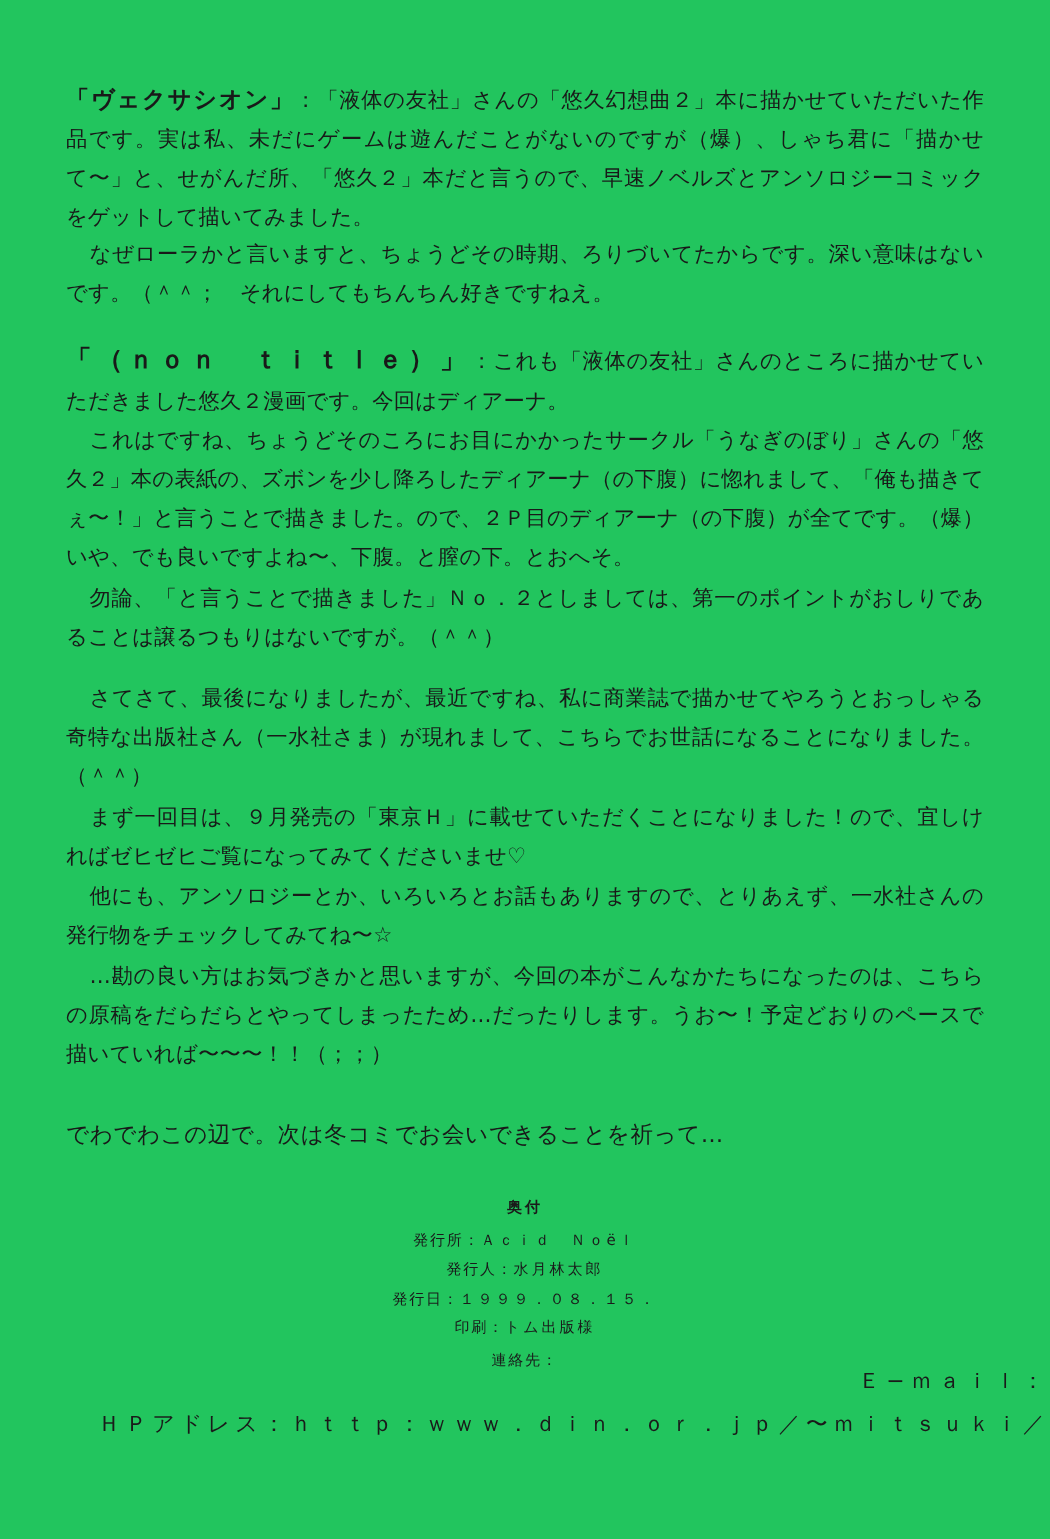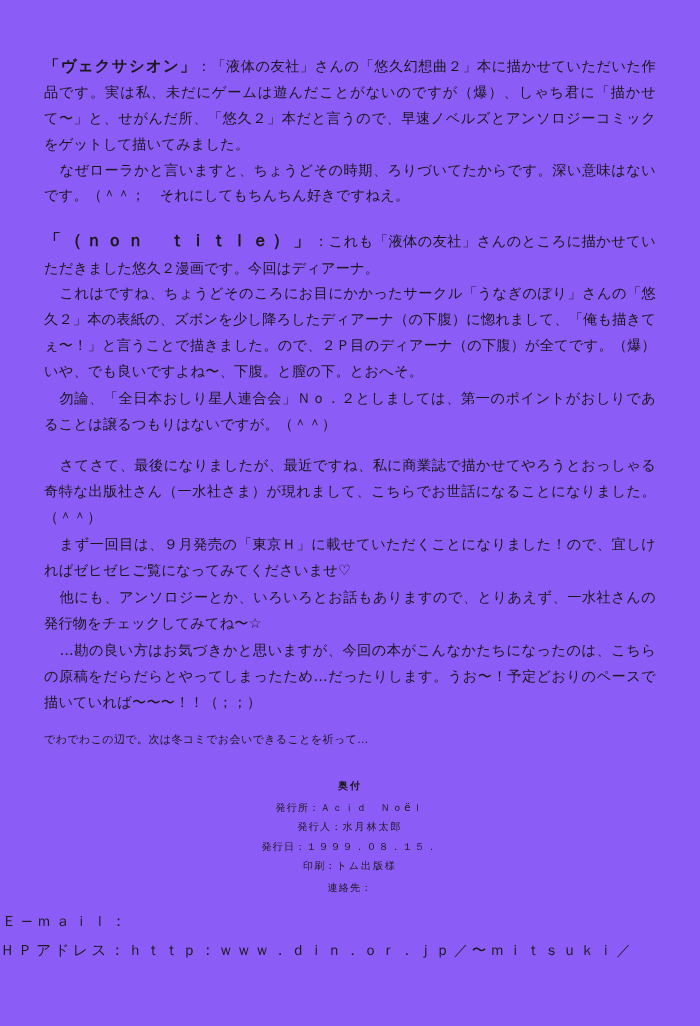--- a/index.html
+++ b/index.html
@@ -14,21 +14,21 @@
     font-family: "DejaVu Sans", sans-serif;
     color: #1a1a1a;
     overflow: hidden;
   }
   .page {
     position: absolute;
     left: 0;
     top: 0;
     width: 700px;
     height: 1026px;
-    background: #8b5cf6;
+    background: #22c55e;
     box-sizing: border-box;
     padding: 52px 44px 20px 44px;
   }
   .body-text {
     font-size: 14.2px;
     line-height: 1.82;
     letter-spacing: 0.2px;
     text-align: justify;
     color: #191919;
   }
@@ -84,36 +84,36 @@
   .contact-row {
     margin-top: 2px;
     letter-spacing: 1.2px;
     font-family: Liberation Serif, serif;
   }
   .footer {
     position: absolute;
     left: 0;
     right: 0;
     bottom: 62px;
-    text-align: left;
+    text-align: right;
     font-size: 14.6px;
     line-height: 2.0;
   }
   .footer .email {
     letter-spacing: 4px;
     display: block;
     padding-left: 2px;
   }
   .footer .hp {
     letter-spacing: 3.5px;
     display: block;
   }
   .tail-line {
-    margin-top: 8px;
-    font-size: 11px;
+    margin-top: 20px;
+    font-size: 15px;
     letter-spacing: 0.4px;
   }
 </style>
 </head>
 <body>
 
 <div class="page">
 
   <div class="body-text">
 
@@ -121,21 +121,21 @@
       <span class="title-strong">「ヴェクサシオン」</span><span>：「液体の友社」さんの「悠久幻想曲２」本に描かせていただいた作品です。実は私、未だにゲームは遊んだことがないのですが（爆）、しゃち君に「描かせて〜」と、せがんだ所、「悠久２」本だと言うので、早速ノベルズとアンソロジーコミックをゲットして描いてみました。</span>
     </div>
     <p class="para">なぜローラかと言いますと、ちょうどその時期、ろりづいてたからです。深い意味はないです。（＾＾；　それにしてもちんちん好きですねえ。</p>
 
     <div class="block-gap"></div>
 
     <div class="heading-line">
       <span class="title-strong-wide">「（ｎｏｎ　ｔｉｔｌｅ）」</span><span>：これも「液体の友社」さんのところに描かせていただきました悠久２漫画です。今回はディアーナ。</span>
     </div>
     <p class="para">これはですね、ちょうどそのころにお目にかかったサークル「うなぎのぼり」さんの「悠久２」本の表紙の、ズボンを少し降ろしたディアーナ（の下腹）に惚れまして、「俺も描きてぇ〜！」と言うことで描きました。ので、２Ｐ目のディアーナ（の下腹）が全てです。（爆）　いや、でも良いですよね〜、下腹。と膣の下。とおへそ。</p>
-    <p class="para">勿論、「全日本おしり星人連合会」Ｎｏ．２としましては、第一のポイントがおしりであることは譲るつもりはないですが。（＾＾）</p>
+    <p class="para">勿論、「と言うことで描きました」Ｎｏ．２としましては、第一のポイントがおしりであることは譲るつもりはないですが。（＾＾）</p>
 
     <div class="block-gap"></div>
 
     <p class="para">さてさて、最後になりましたが、最近ですね、私に商業誌で描かせてやろうとおっしゃる奇特な出版社さん（一水社さま）が現れまして、こちらでお世話になることになりました。（＾＾）</p>
     <p class="para">まず一回目は、９月発売の「東京Ｈ」に載せていただくことになりました！ので、宜しければゼヒゼヒご覧になってみてくださいませ♡</p>
     <p class="para">他にも、アンソロジーとか、いろいろとお話もありますので、とりあえず、一水社さんの発行物をチェックしてみてね〜☆</p>
     <p class="para">…勘の良い方はお気づきかと思いますが、今回の本がこんなかたちになったのは、こちらの原稿をだらだらとやってしまったため…だったりします。うお〜！予定どおりのペースで描いていれば〜〜〜！！（；；）</p>
 
     <div class="block-gap-sm"></div>
 

